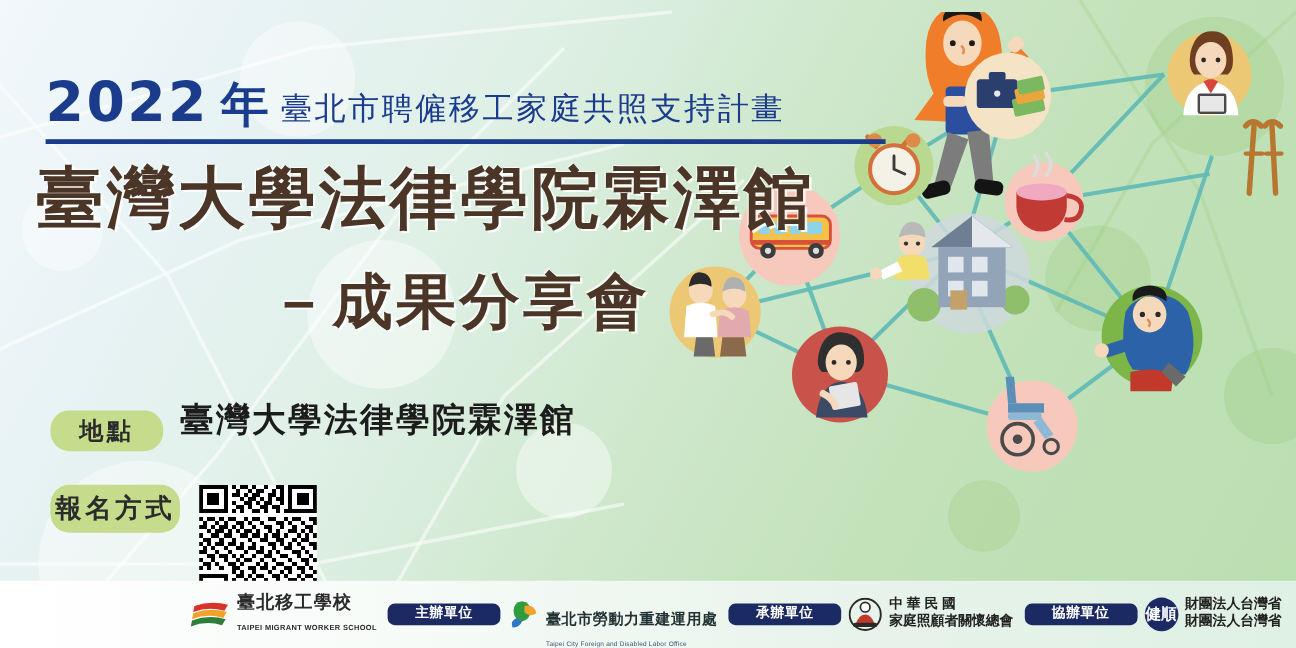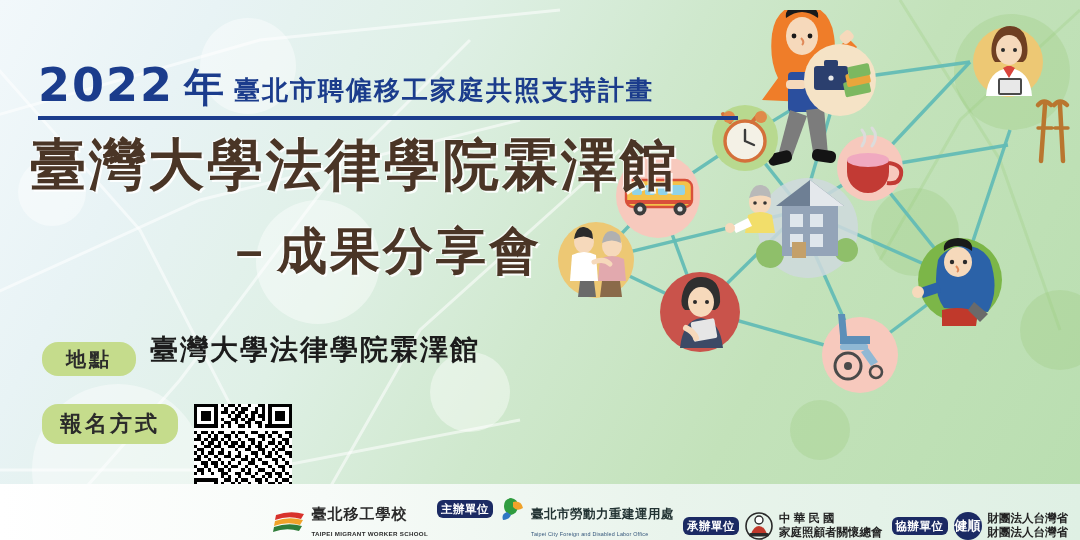--- a/index.html
+++ b/index.html
@@ -10,28 +10,28 @@
   #poster{
     position:relative;width:1080px;height:540px;overflow:hidden;
     background:linear-gradient(118deg,#f2f8fb 0%,#e8f3f5 16%,#dff0e6 34%,#cfe8cd 52%,#c3e2ba 70%,#b9deb0 100%);
   }
   
   #bg-deco{position:absolute;inset:0;width:1080px;height:540px;}
   
   .footer-bar{
     position:absolute;left:0;bottom:0;width:1080px;height:56px;
     background:linear-gradient(90deg,#ffffff 0%,#f7fbf8 30%,#e9f4ec 62%,#dff0e4 100%);
-    display:flex;align-items:flex-end;justify-content:flex-end;
+    display:flex;align-items:center;justify-content:flex-end;
     padding-right:12px;box-sizing:border-box;gap:9px;
   }
   .sponsor-group{display:flex;align-items:center;gap:6px;}
   .tag-pill{
     background:#1b2a63;color:#fff;border-radius:6px;
-    font-size:11.5px;font-weight:bold;padding:3px 4px;line-height:1.1;
-    letter-spacing:.5px;white-space:nowrap;
+    font-size:11.5px;font-weight:bold;padding:3px 23px;line-height:1.1;
+    letter-spacing:.5px;white-space:nowrap;font-family:Liberation Mono, monospace;
   }
   .logo-name{line-height:1.12;white-space:nowrap;margin-top:26px;}
   .logo-cn{font-size:12.5px;font-weight:bold;color:#1b2a63;letter-spacing:.5px;}
   .logo-cn.dk{color:#233;}
   .logo-en{font-size:5.4px;color:#33557a;letter-spacing:.2px;transform:scaleY(1.05);}
   .school-logo{display:flex;align-items:center;gap:4px;}
   .school-text{line-height:1.1;}
   .school-cn{font-size:15px;font-weight:bold;color:#2a2a2a;letter-spacing:1px;}
   .school-en{font-size:6.2px;color:#2a2a2a;font-weight:bold;letter-spacing:.3px;}
   .round-logo{
@@ -44,21 +44,21 @@
   
   .year-row{
     position:absolute;left:38px;top:62px;display:flex;align-items:baseline;gap:10px;text-align:center;
   }
   .year-num{
     font-size:46px;font-weight:bold;color:#1b3c8c;letter-spacing:2px;
     font-family:"DejaVu Sans",sans-serif;line-height:1;
   }
   .year-suffix{font-size:40px;font-weight:bold;color:#1b3c8c;line-height:1;}
   .proj-name{
-    font-size:26px;font-weight:bold;color:#1b3c8c;letter-spacing:2px;line-height:1;
+    font-size:26px;font-weight:normal;color:#1b3c8c;letter-spacing:2px;line-height:1;
     position:relative;top:-2px;
   }
   .year-underline{
     position:absolute;left:38px;top:116px;width:700px;height:4px;background:#1b3c8c;
   }
   .main-title{
     position:absolute;left:30px;top:134px;
     font-size:56px;font-weight:bold;color:#4a3526;letter-spacing:3px;line-height:1.1;
     text-shadow:2px 2px 0 rgba(255,255,255,.85), -1px -1px 0 rgba(255,255,255,.7);
     white-space:nowrap;
@@ -77,21 +77,21 @@
   }
   .row-time{position:absolute;left:42px;top:280px;display:flex;align-items:center;gap:14px;}
   .row-time .badge{width:94px;height:34px;font-size:21px;}
   .time-text{font-size:27px;color:#1c1c1c;letter-spacing:1px;white-space:nowrap;
     font-family:"DejaVu Sans",sans-serif;}
   .row-place{position:absolute;left:42px;top:334px;display:flex;align-items:flex-start;gap:14px;}
   .row-place .badge{width:94px;height:34px;font-size:20px;margin-top:8px;}
   .place-main{font-size:28px;font-weight:bold;color:#1c1c1c;letter-spacing:2px;line-height:1.12;white-space:nowrap;margin-top:36px;}
   .place-sub{font-size:19px;color:#1c1c1c;letter-spacing:.5px;line-height:1.2;white-space:nowrap;}
   .row-reg{position:absolute;left:42px;top:404px;display:flex;align-items:flex-start;gap:16px;}
-  .row-reg .badge{width:136px;height:40px;font-size:22px;}
+  .row-reg .badge{width:108px;height:40px;font-size:22px;}
   .qr{width:98px;height:98px;display:block;}
   
   #illus{position:absolute;left:540px;top:10px;width:540px;height:470px;}
 </style>
 </head>
 <body>
 
 <div id="poster">
 
   <svg id="bg-deco" viewBox="0 0 1080 540" preserveAspectRatio="none">

